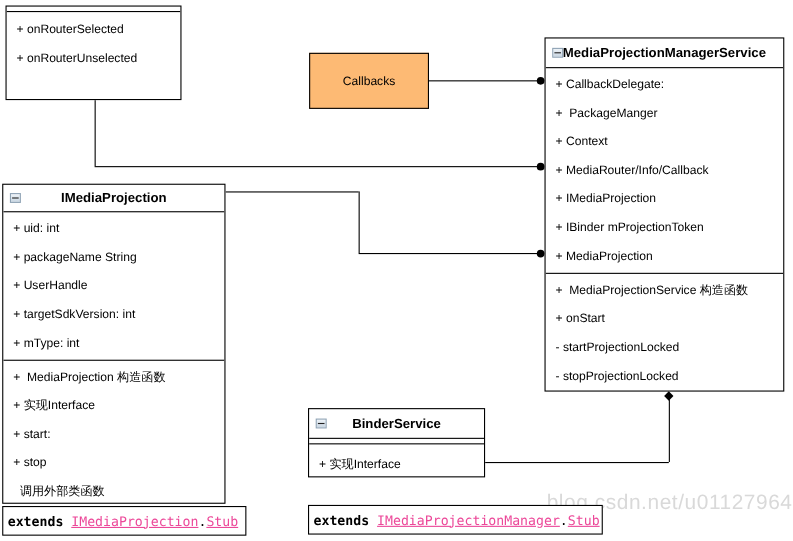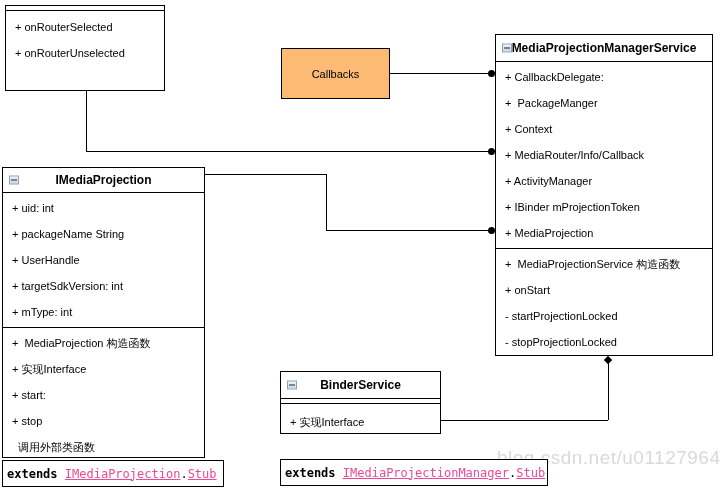--- a/index.html
+++ b/index.html
@@ -110,21 +110,21 @@
 <div class="cls" id="managerService">
   <div class="titlebar">
     <span class="collapse-icon"></span>
     <span>MediaProjectionManagerService</span>
   </div>
   <div class="rows attrs">
     <div class="row">+ CallbackDelegate:</div>
     <div class="row">+  PackageManger</div>
     <div class="row">+ Context</div>
     <div class="row">+ MediaRouter/Info/Callback</div>
-    <div class="row">+ ActivityManager</div>
+    <div class="row">+ IMediaProjection</div>
     <div class="row">+ IBinder mProjectionToken</div>
     <div class="row">+ MediaProjection</div>
   </div>
   <div class="rows methods sep">
     <div class="row">+  MediaProjectionService 构造函数</div>
     <div class="row">+ onStart</div>
     <div class="row">- startProjectionLocked</div>
     <div class="row">- stopProjectionLocked</div>
   </div>
 </div>

